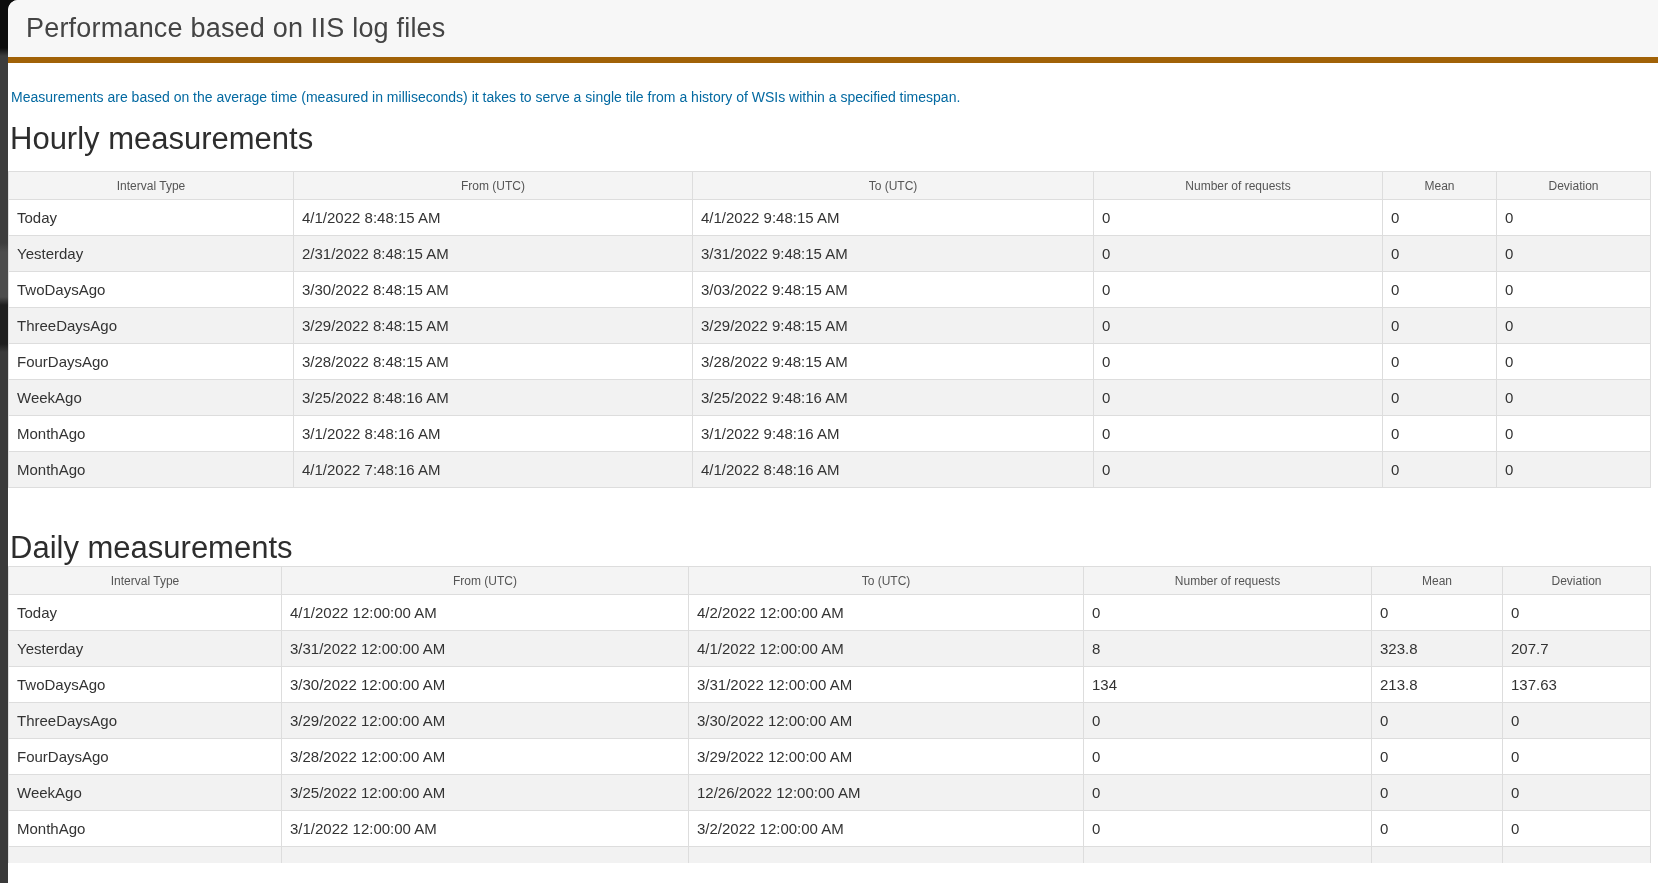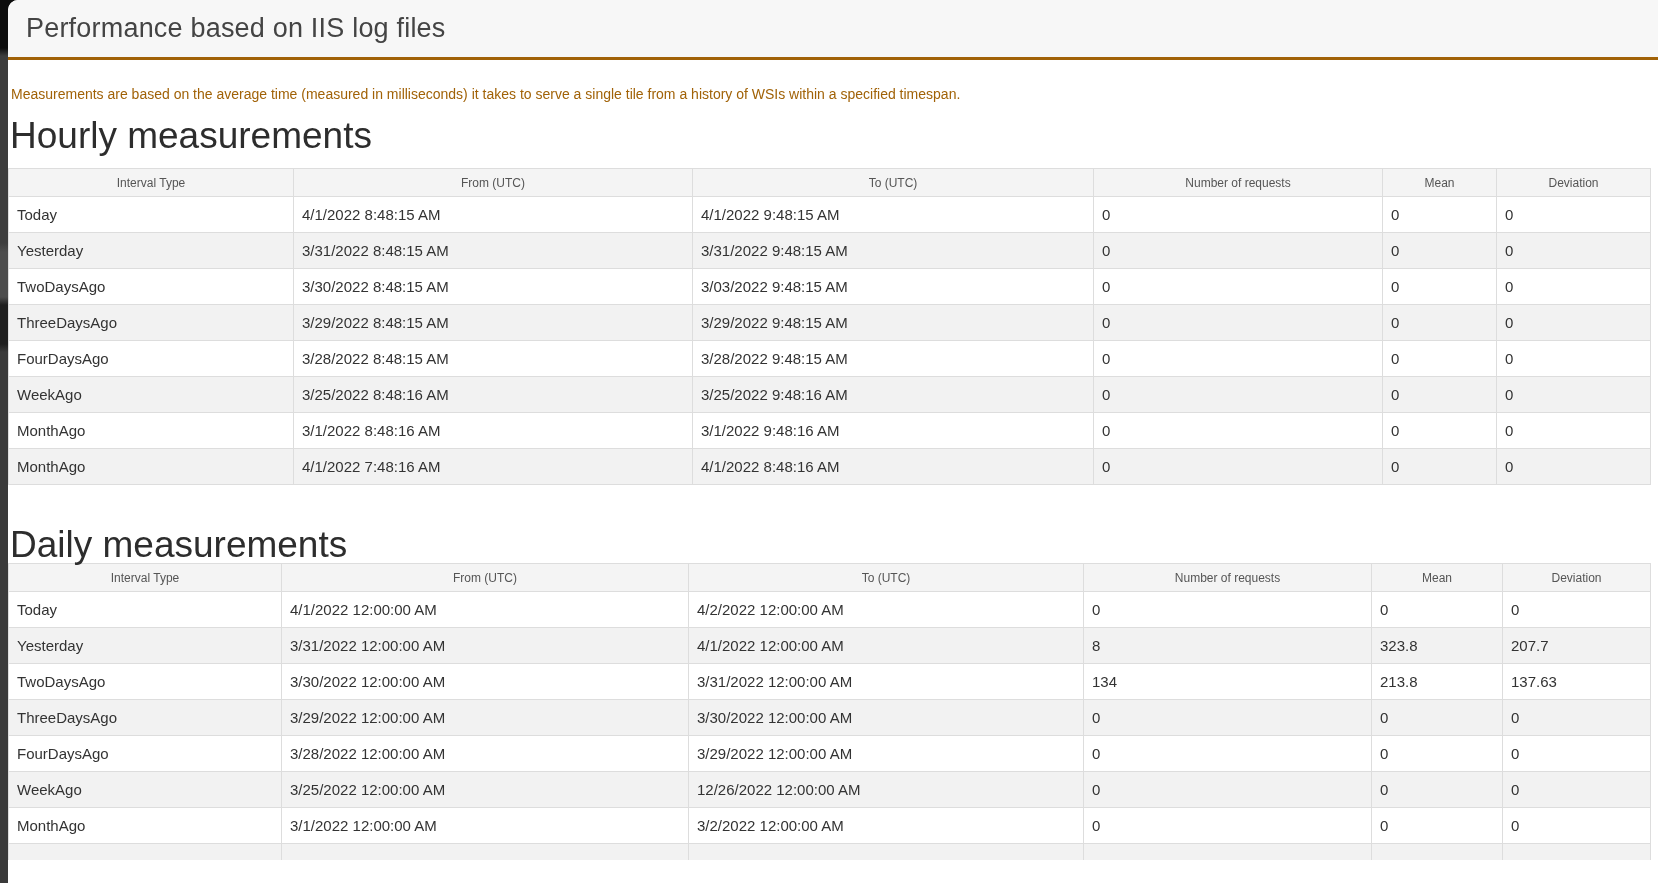--- a/index.html
+++ b/index.html
@@ -21,41 +21,41 @@
     left: 8px; top: 0; right: 0; bottom: 0;
     background: #ffffff;
     border-top-left-radius: 10px;
     overflow: hidden;
     box-sizing: border-box;
     padding-right: 8px;
   }
   .page-header {
     height: 57px;
     background: #f7f7f7;
-    border-bottom: 3px solid #a16207;
+    border-bottom: 6px solid #a16207;
     margin-right: -8px; 
   }
   .page-header h1 {
     margin: 0;
     padding-left: 18px;
     font-size: 27px;
     font-weight: 400;
     line-height: 57px;
     color: #444444;
     letter-spacing: 0.2px;
   }
   .description {
     margin: 24px 0 0 3px;
     font-size: 14px;
-    color: #a16207;
+    color: #0369a1;
     line-height: 20px;
   }
   h2.section-heading {
     margin: 14px 0 14px 2px;
-    font-size: 37px;
+    font-size: 31px;
     font-weight: 400;
     color: #2d2d2d;
     line-height: 36px;
   }
   h2.section-heading.daily { margin-top: 42px; margin-bottom: 0; }
   table.data-table {
     border-collapse: collapse;
     table-layout: fixed;
     width: 1642px;
   }
@@ -140,21 +140,21 @@
         <tr>
           <td>Today</td>
           <td>4/1/2022 8:48:15 AM</td>
           <td>4/1/2022 9:48:15 AM</td>
           <td>0</td>
           <td>0</td>
           <td>0</td>
         </tr>
         <tr>
           <td>Yesterday</td>
-          <td>3/31/2022 8:48:15 AM</td>
+          <td>2/31/2022 8:48:15 AM</td>
           <td>3/31/2022 9:48:15 AM</td>
           <td>0</td>
           <td>0</td>
           <td>0</td>
         </tr>
         <tr>
           <td>TwoDaysAgo</td>
           <td>3/30/2022 8:48:15 AM</td>
           <td>3/03/2022 9:48:15 AM</td>
           <td>0</td>

